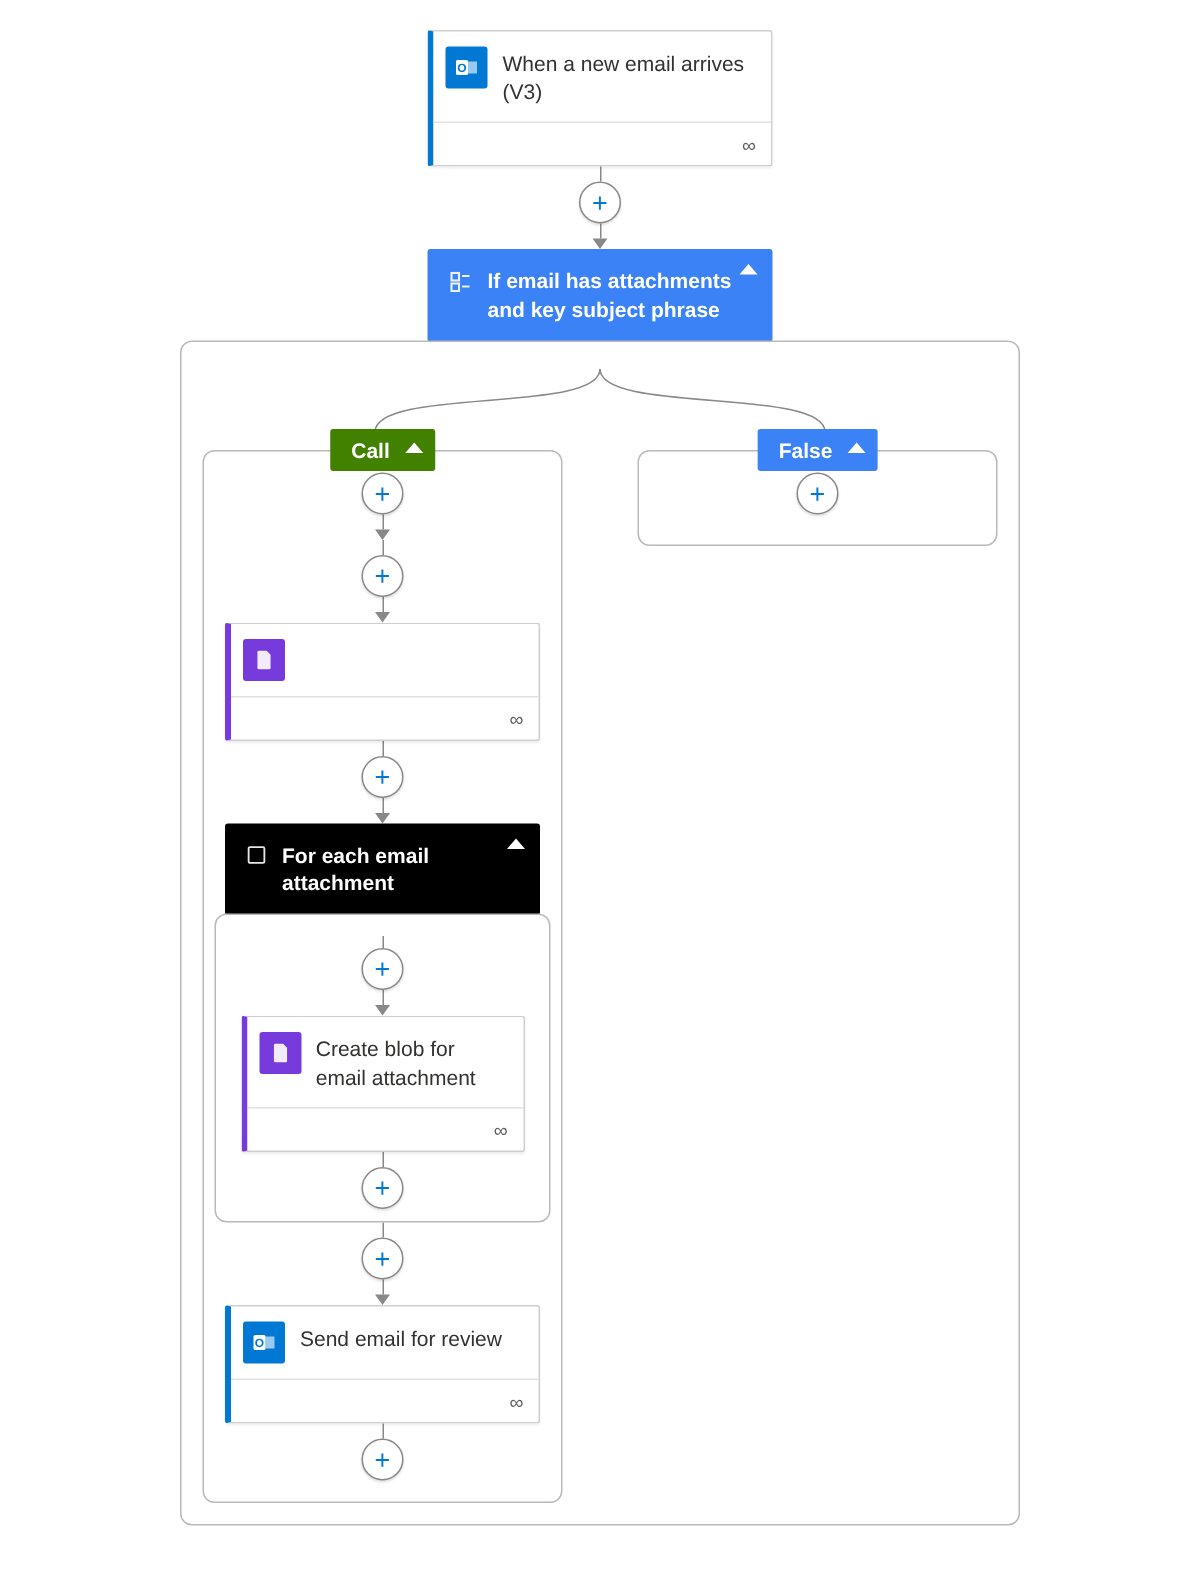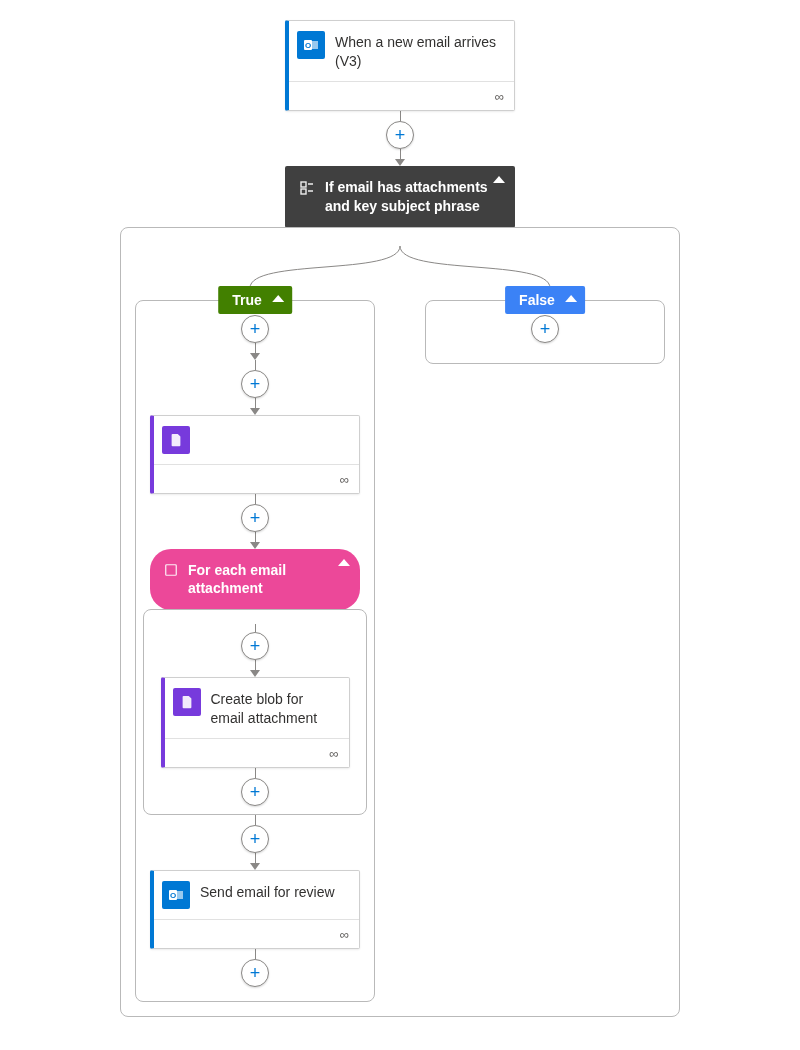--- a/index.html
+++ b/index.html
@@ -53,22 +53,22 @@
   .bar {
     width: 230px;
     border-radius:2px;
     color:#fff;
     padding:12px 14px;
     display:flex;
     align-items:flex-start;
     gap:10px;
     position:relative;
   }
-  .bar-dark  { background:#404040; }
-  .bar-steel { background:#ec4899;border-radius:21px; }
+  .bar-dark  { background:#3b82f6; }
+  .bar-steel { background:#000000; }
   .bar .title { font-weight:600; line-height:1.35; flex:1; }
   .bar .chev, .badge .chev {
     position:absolute; right:10px; top:10px;
     width:0;height:0; border-left:6px solid transparent;
     border-right:6px solid transparent; border-bottom:7px solid #fff;
   }
   .bar .icon { opacity:.9; flex-shrink:0; margin-top:2px; }
 
   
   .outline {
@@ -167,21 +167,21 @@
       <path d="M265 0 C265 30 415 12 415 42" stroke="#8a8886" stroke-width="1" fill="none"></path>
       <polygon points="111,42 119,42 115,48" fill="#8a8886"></polygon>
       <polygon points="411,42 419,42 415,48" fill="#8a8886"></polygon>
     </svg>
   </div>
 
   <div class="row">
 
     <div class="outline branch-outline col">
       <div class="badge badge-true">
-        <span>True</span>
+        <span>Call</span>
         <div class="chev"></div>
       </div>
 
       <div style="height:10px"></div>
       <div class="plus">+</div>
       <div class="vline" style="height:10px"></div>
         <div class="arrow-down"></div>
 
 
       <div class="connector">

